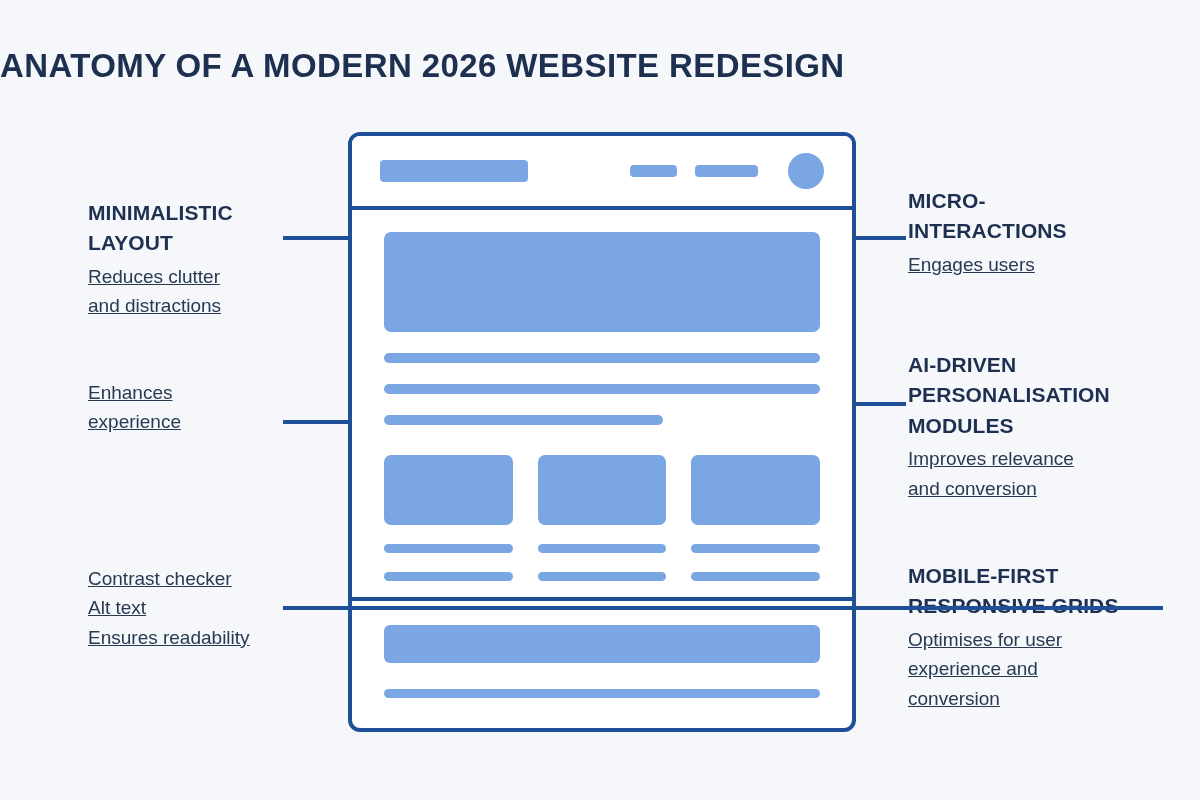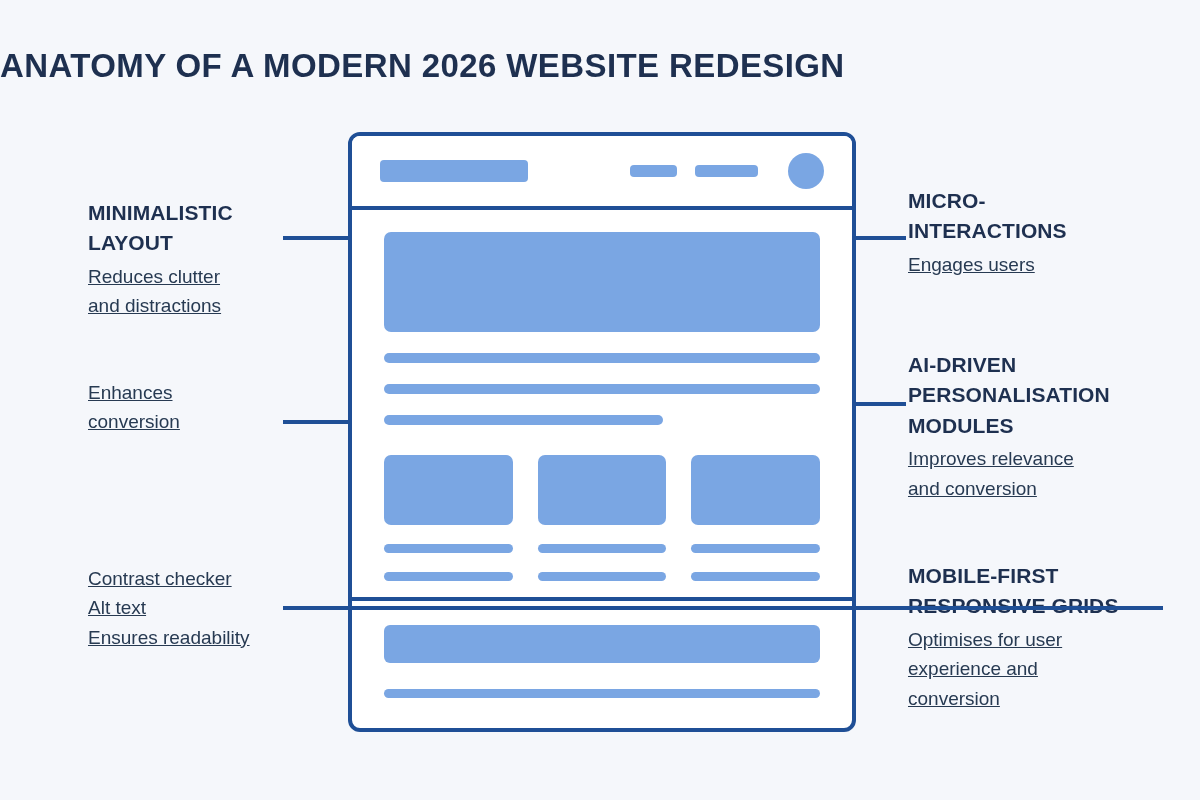--- a/index.html
+++ b/index.html
@@ -191,21 +191,21 @@
 <div class="callout callout-left" style="top:198px;">
   <div class="callout-heading">MINIMALISTIC
 LAYOUT</div>
   <div class="callout-body">Reduces clutter
 and distractions</div>
 </div>
 
 <div class="callout callout-left" style="top:375px;">
 
   <div class="callout-body">Enhances
-conversion</div>
+experience</div>
 </div>
 
 <div class="callout callout-left" style="top:561px;">
   <div class="callout-body">Contrast checker
 Alt text
 Ensures readability</div>
 </div>
 
 <div class="callout callout-right" style="top:186px;">
   <div class="callout-heading">MICRO-

